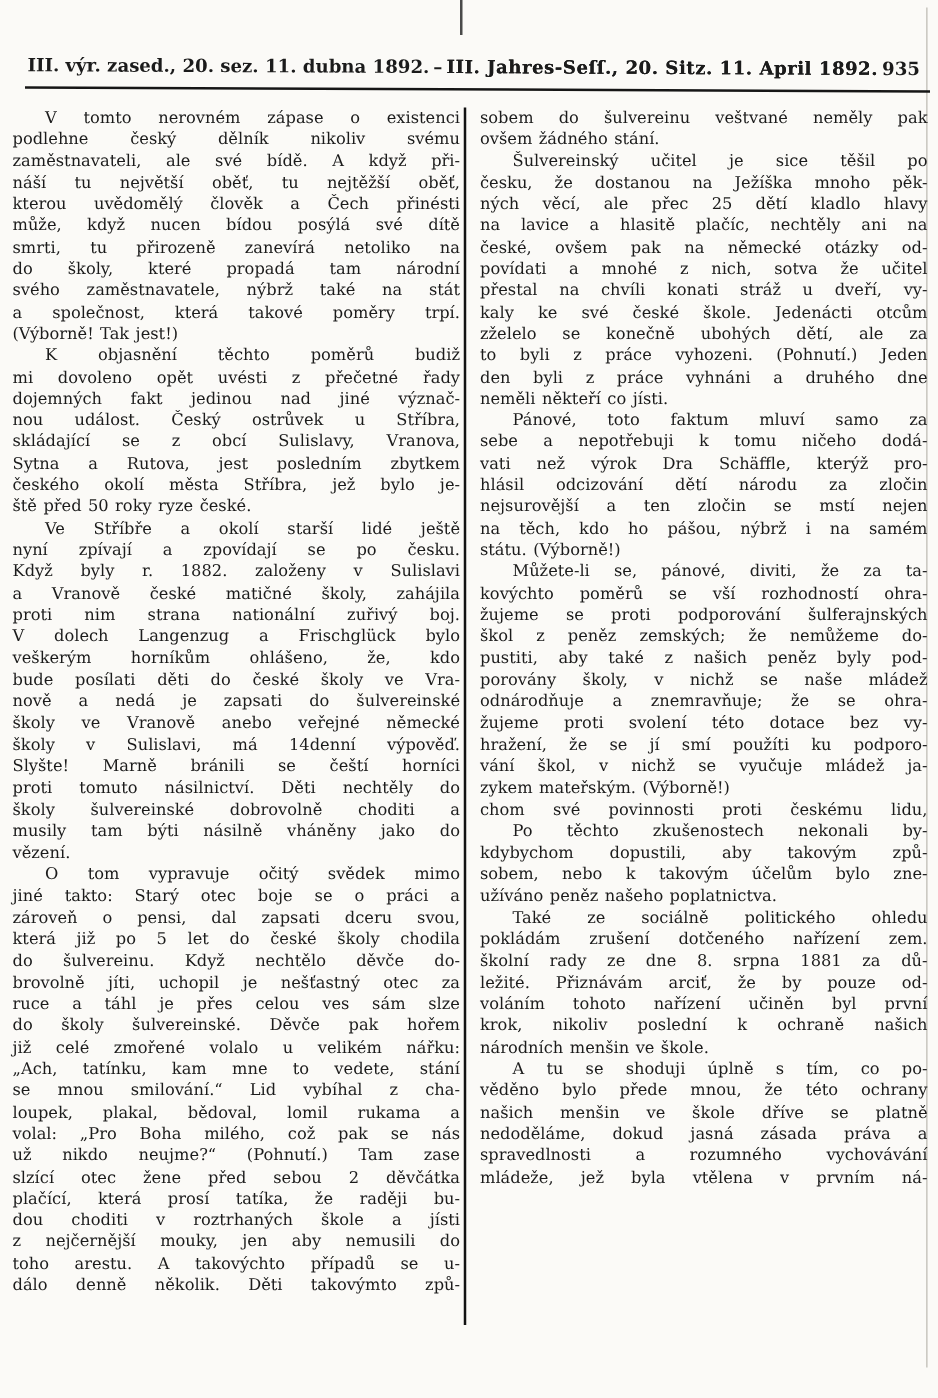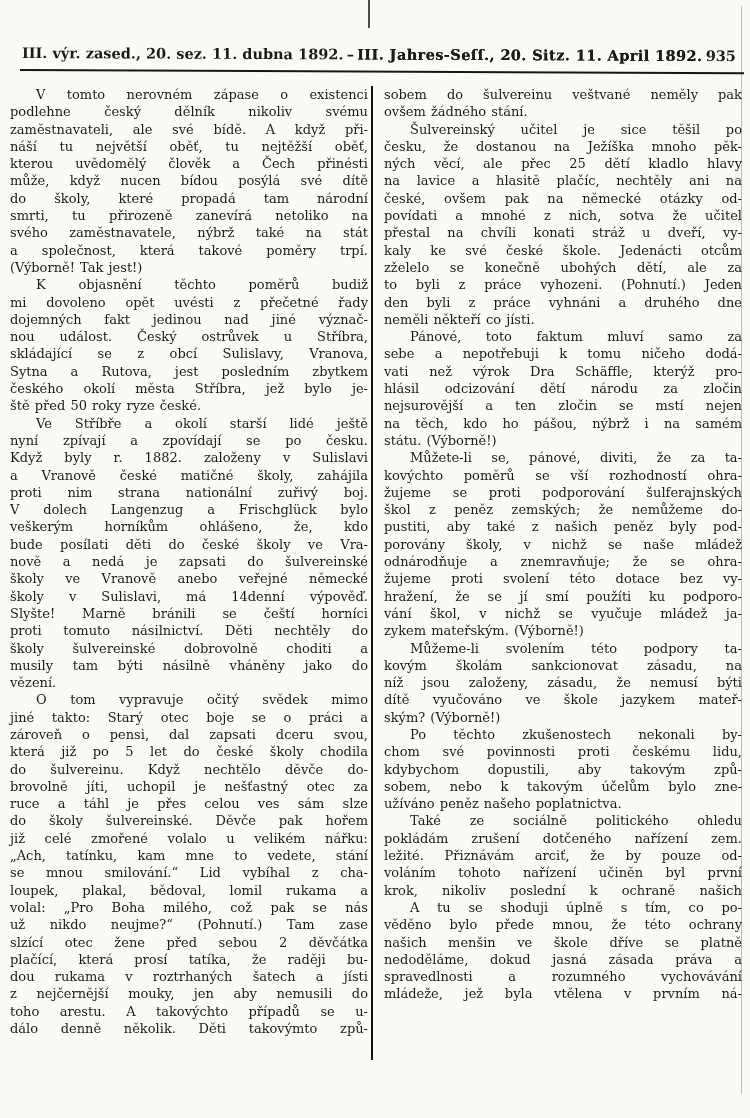--- a/index.html
+++ b/index.html
@@ -59,22 +59,22 @@
 <div class="header-rule"></div>
 
 <div class="col col-left">
     <div class="para">
       <div class="line first">V tomto nerovném zápase o existenci</div>
       <div class="line">podlehne český dělník nikoliv svému</div>
       <div class="line">zaměstnavateli, ale své bídě. A když při-</div>
       <div class="line">náší tu největší oběť, tu nejtěžší oběť,</div>
       <div class="line">kterou uvědomělý člověk a Čech přinésti</div>
       <div class="line">může, když nucen bídou posýlá své dítě</div>
+      <div class="line">smrti, tu přirozeně zanevírá netoliko na</div>
       <div class="line">do školy, které propadá tam národní</div>
-      <div class="line">smrti, tu přirozeně zanevírá netoliko na</div>
       <div class="line">svého zaměstnavatele, nýbrž také na stát</div>
       <div class="line">a společnost, která takové poměry trpí.</div>
       <div class="line last">(Výborně! Tak jest!)</div>
     </div>
     <div class="para">
       <div class="line first">K objasnění těchto poměrů budiž</div>
       <div class="line">mi dovoleno opět uvésti z přečetné řady</div>
       <div class="line">dojemných fakt jedinou nad jiné význač-</div>
       <div class="line">nou událost. Český ostrůvek u Stříbra,</div>
       <div class="line">skládající se z obcí Sulislavy, Vranova,</div>
@@ -110,21 +110,21 @@
       <div class="line">ruce a táhl je přes celou ves sám slze</div>
       <div class="line">do školy šulvereinské. Děvče pak hořem</div>
       <div class="line">již celé zmořené volalo u velikém nářku:</div>
       <div class="line">„Ach, tatínku, kam mne to vedete, stání</div>
       <div class="line">se mnou smilování.“ Lid vybíhal z cha-</div>
       <div class="line">loupek, plakal, bědoval, lomil rukama a</div>
       <div class="line">volal: „Pro Boha milého, což pak se nás</div>
       <div class="line">už nikdo neujme?“ (Pohnutí.) Tam zase</div>
       <div class="line">slzící otec žene před sebou 2 děvčátka</div>
       <div class="line">plačící, která prosí tatíka, že raději bu-</div>
-      <div class="line">dou rukama v roztrhaných šatech a jísti</div>
+      <div class="line">dou choditi v roztrhaných škole a jísti</div>
       <div class="line">z nejčernější mouky, jen aby nemusili do</div>
       <div class="line">toho arestu. A takovýchto případů se u-</div>
       <div class="line">dálo denně několik. Děti takovýmto způ-</div>
     </div>
   </div>
 <div class="divider"></div>
 <div class="col col-right">
     <div class="para">
       <div class="line">sobem do šulvereinu veštvané neměly pak</div>
       <div class="line last">ovšem žádného stání.</div>
@@ -159,39 +159,34 @@
       <div class="line">škol z peněz zemských; že nemůžeme do-</div>
       <div class="line">pustiti, aby také z našich peněz byly pod-</div>
       <div class="line">porovány školy, v nichž se naše mládež</div>
       <div class="line">odnárodňuje a znemravňuje; že se ohra-</div>
       <div class="line">žujeme proti svolení této dotace bez vy-</div>
       <div class="line">hražení, že se jí smí použíti ku podporo-</div>
       <div class="line">vání škol, v nichž se vyučuje mládež ja-</div>
       <div class="line last">zykem mateřským. (Výborně!)</div>
     </div>
     <div class="para">
-      <div class="line first">Můžeme-li svolením této podpory ta-</div>
-      <div class="line">kovým školám sankcionovat zásadu, na</div>
-      <div class="line">níž jsou založeny, zásadu, že nemusí býti</div>
-      <div class="line">dítě vyučováno ve škole jazykem mateř-</div>
-      <div class="line last">ským? (Výborně!)</div>
-    </div>
-    <div class="para">
+      <div class="line">chom své povinnosti proti českému lidu,</div>
       <div class="line first">Po těchto zkušenostech nekonali by-</div>
-      <div class="line">chom své povinnosti proti českému lidu,</div>
       <div class="line">kdybychom dopustili, aby takovým způ-</div>
       <div class="line">sobem, nebo k takovým účelům bylo zne-</div>
       <div class="line last">užíváno peněz našeho poplatnictva.</div>
     </div>
     <div class="para">
       <div class="line first">Také ze sociálně politického ohledu</div>
       <div class="line">pokládám zrušení dotčeného nařízení zem.</div>
+      <div class="line">školní rady ze dne 8. srpna 1881 za dů-</div>
       <div class="line">ležité. Přiznávám arciť, že by pouze od-</div>
       <div class="line">voláním tohoto nařízení učiněn byl první</div>
       <div class="line">krok, nikoliv poslední k ochraně našich</div>
+      <div class="line last">národních menšin ve škole.</div>
     </div>
     <div class="para">
       <div class="line first">A tu se shoduji úplně s tím, co po-</div>
       <div class="line">věděno bylo přede mnou, že této ochrany</div>
       <div class="line">našich menšin ve škole dříve se platně</div>
       <div class="line">nedoděláme, dokud jasná zásada práva a</div>
       <div class="line">spravedlnosti a rozumného vychovávání</div>
       <div class="line">mládeže, jež byla vtělena v prvním ná-</div>
     </div>
   </div>

